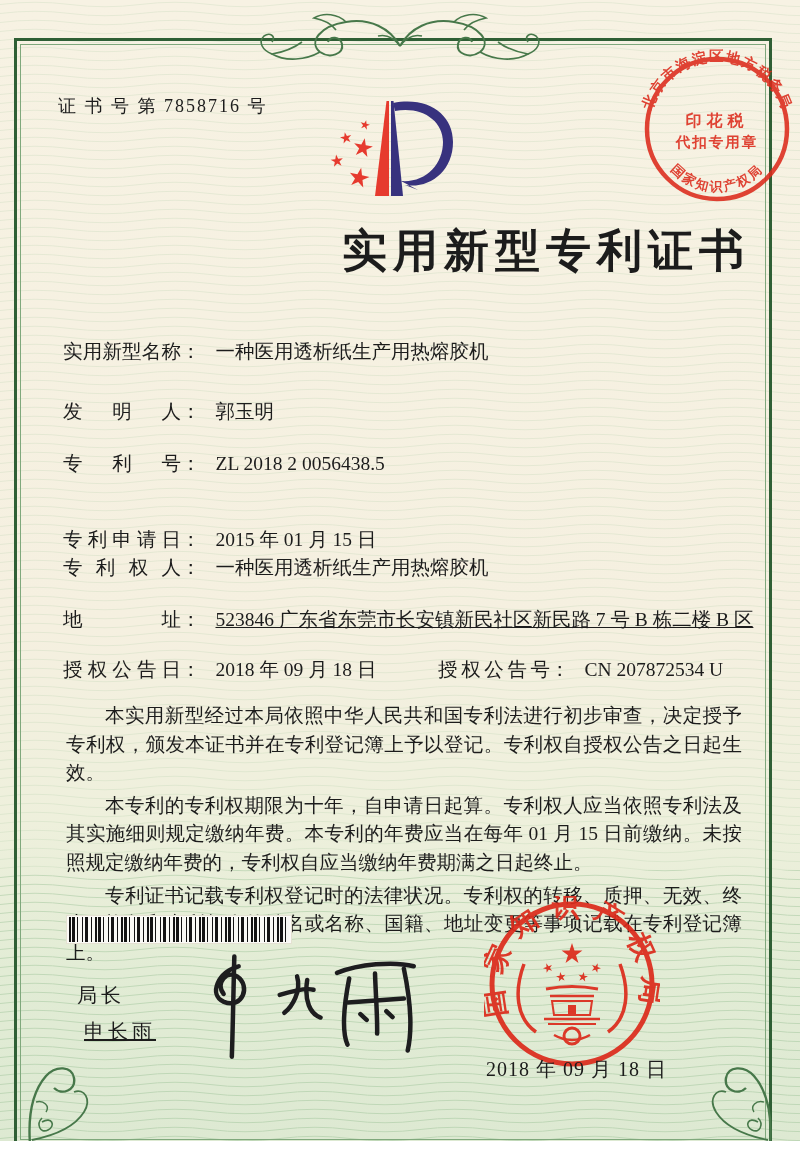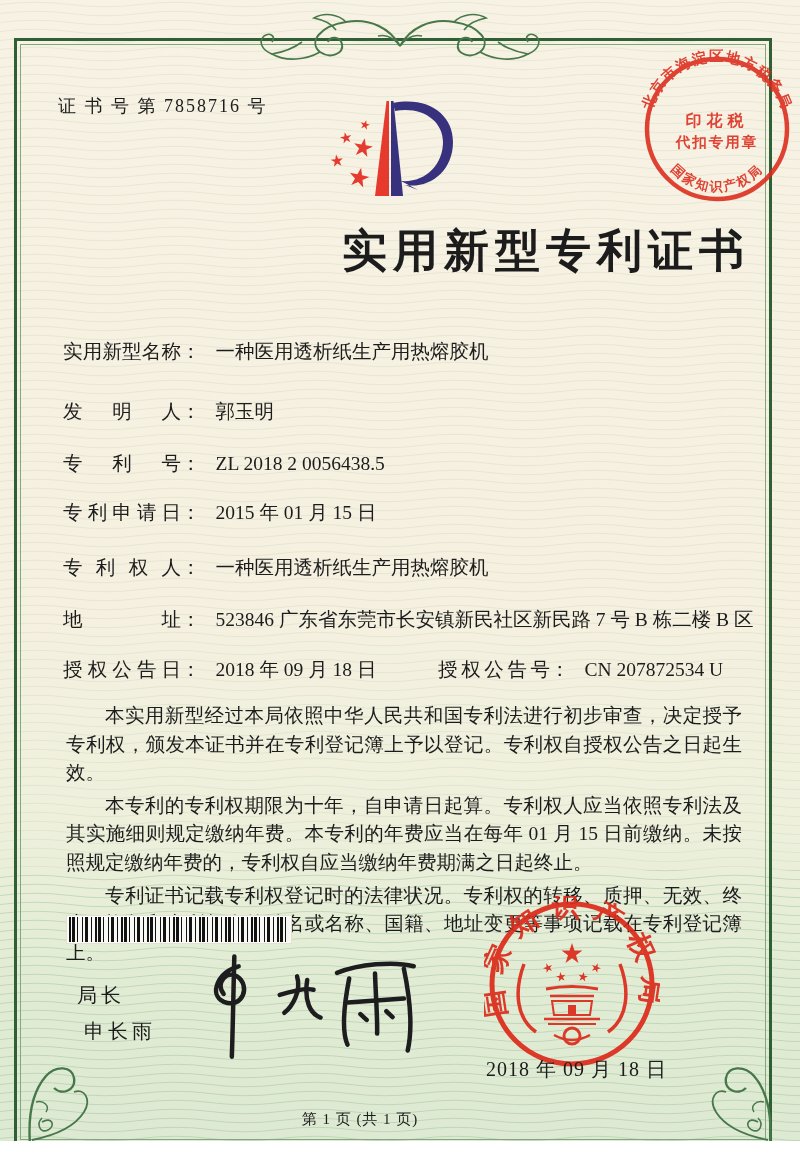--- a/index.html
+++ b/index.html
@@ -11,29 +11,29 @@
   .waves{position:absolute;left:0;top:0;}
   .frame{position:absolute;left:14px;top:38px;width:752px;height:1102px;border:3px solid #2f5f35;}
   .frame-inner{position:absolute;inset:3px;border:1px solid #7fa87c;}
   .cert-no{position:absolute;left:58px;top:94px;font-size:18px;letter-spacing:2px;}
   .title{position:absolute;left:50px;top:221px;width:700px;text-align:right;
     font-size:45px;font-weight:700;letter-spacing:6px;}
   .row{position:absolute;left:63px;display:flex;align-items:flex-start;font-size:19.5px;line-height:27px;}
   .lbl{display:inline-block;width:118px;text-align:justify;text-align-last:justify;flex:none;}
   .colon{margin-right:7px;flex:none;}
   .val{white-space:pre-wrap;margin-left:8px;}
-  .val-wrap{width:552px;text-align:justify;}
+  .val-wrap{width:552px;text-align:justify;text-decoration:underline;}
   .paras{position:absolute;left:62px;top:698px;width:684px;font-size:19.5px;line-height:28.6px;text-align:justify;}
   .paras p{margin:4px;text-indent:2em;}
   .barcode{position:absolute;left:67px;top:916px;width:224px;height:27px;background:#fbfaf6;
     box-shadow:0 0 0 1px #e4e1d2;}
   .barcode .bars{position:absolute;inset:1px 2px;
     background:repeating-linear-gradient(90deg,#121212 0 2px,#f8f8f4 2px 3px,#121212 3px 6px,#f8f8f4 6px 8px,#121212 8px 9px,#f8f8f4 9px 13px,#121212 13px 14px,#f8f8f4 14px 16px,#121212 16px 19px,#f8f8f4 19px 22px,#121212 22px 23px,#f8f8f4 23px 26px);}
   .officer-title{position:absolute;left:77px;top:982px;font-size:20px;letter-spacing:4px;}
-  .officer-name{position:absolute;left:84px;top:1018px;font-size:20px;letter-spacing:4px;}
+  .officer-name{position:absolute;left:84px;top:1018px;font-size:20px;letter-spacing:4px;text-decoration:underline;}
   .signature{position:absolute;left:180px;top:946px;}
   .stamp-tax{position:absolute;left:632px;top:44px;opacity:.88;}
   .stamp-cnipa{position:absolute;left:484px;top:896px;opacity:.92;}
   .stamp-date{position:absolute;left:486px;top:1056px;font-size:20px;letter-spacing:1px;}
   .footer{position:absolute;left:60px;top:1110px;width:600px;text-align:center;font-size:15px;letter-spacing:1px;}
   .logo{position:absolute;left:323px;top:95px;}
   .orn-top{position:absolute;left:250px;top:8px;}
   .orn-bl{position:absolute;left:22px;top:1062px;}
   .orn-br{position:absolute;left:658px;top:1062px;}
 </style>
@@ -115,21 +115,21 @@
   <div class="row" style="top:398px">
     <span class="lbl">发明人</span>
       <span class="colon">：</span>
       <span class="val">郭玉明</span>
   </div>
   <div class="row" style="top:450px">
     <span class="lbl">专利号</span>
       <span class="colon">：</span>
       <span class="val">ZL 2018 2 0056438.5</span>
   </div>
-  <div class="row" style="top:499px">
+  <div class="row" style="top:526px">
     <span class="lbl">专利申请日</span>
       <span class="colon">：</span>
       <span class="val">2015 年 01 月 15 日</span>
   </div>
   <div class="row" style="top:554px">
     <span class="lbl">专利权人</span>
       <span class="colon">：</span>
       <span class="val">一种医用透析纸生产用热熔胶机</span>
   </div>
   <div class="row" style="top:606px">
@@ -221,15 +221,14 @@
   </svg>
   <svg class="orn-br" width="120" height="85" viewBox="0 0 120 85">
     <g stroke="#47784a" fill="none" stroke-width="2.4" transform="translate(120,0) scale(-1,1)">
       <path d="M8,82 C6,55 10,30 24,14 C34,3 50,4 52,16 C54,28 40,34 32,26"></path>
       <path d="M10,78 C30,74 52,66 62,50 C70,37 62,26 52,30" stroke-width="1.8"></path>
       <path d="M20,60 C30,54 34,64 26,68 C18,72 14,62 20,56" stroke-width="1.6"></path>
       <path d="M14,40 C22,38 28,44 24,50" stroke-width="1.4"></path>
     </g>
   </svg>
 
-  <div class="footer">第 1 页 (共 1 页)</div>
 
 </div>
 
 </body></html>

